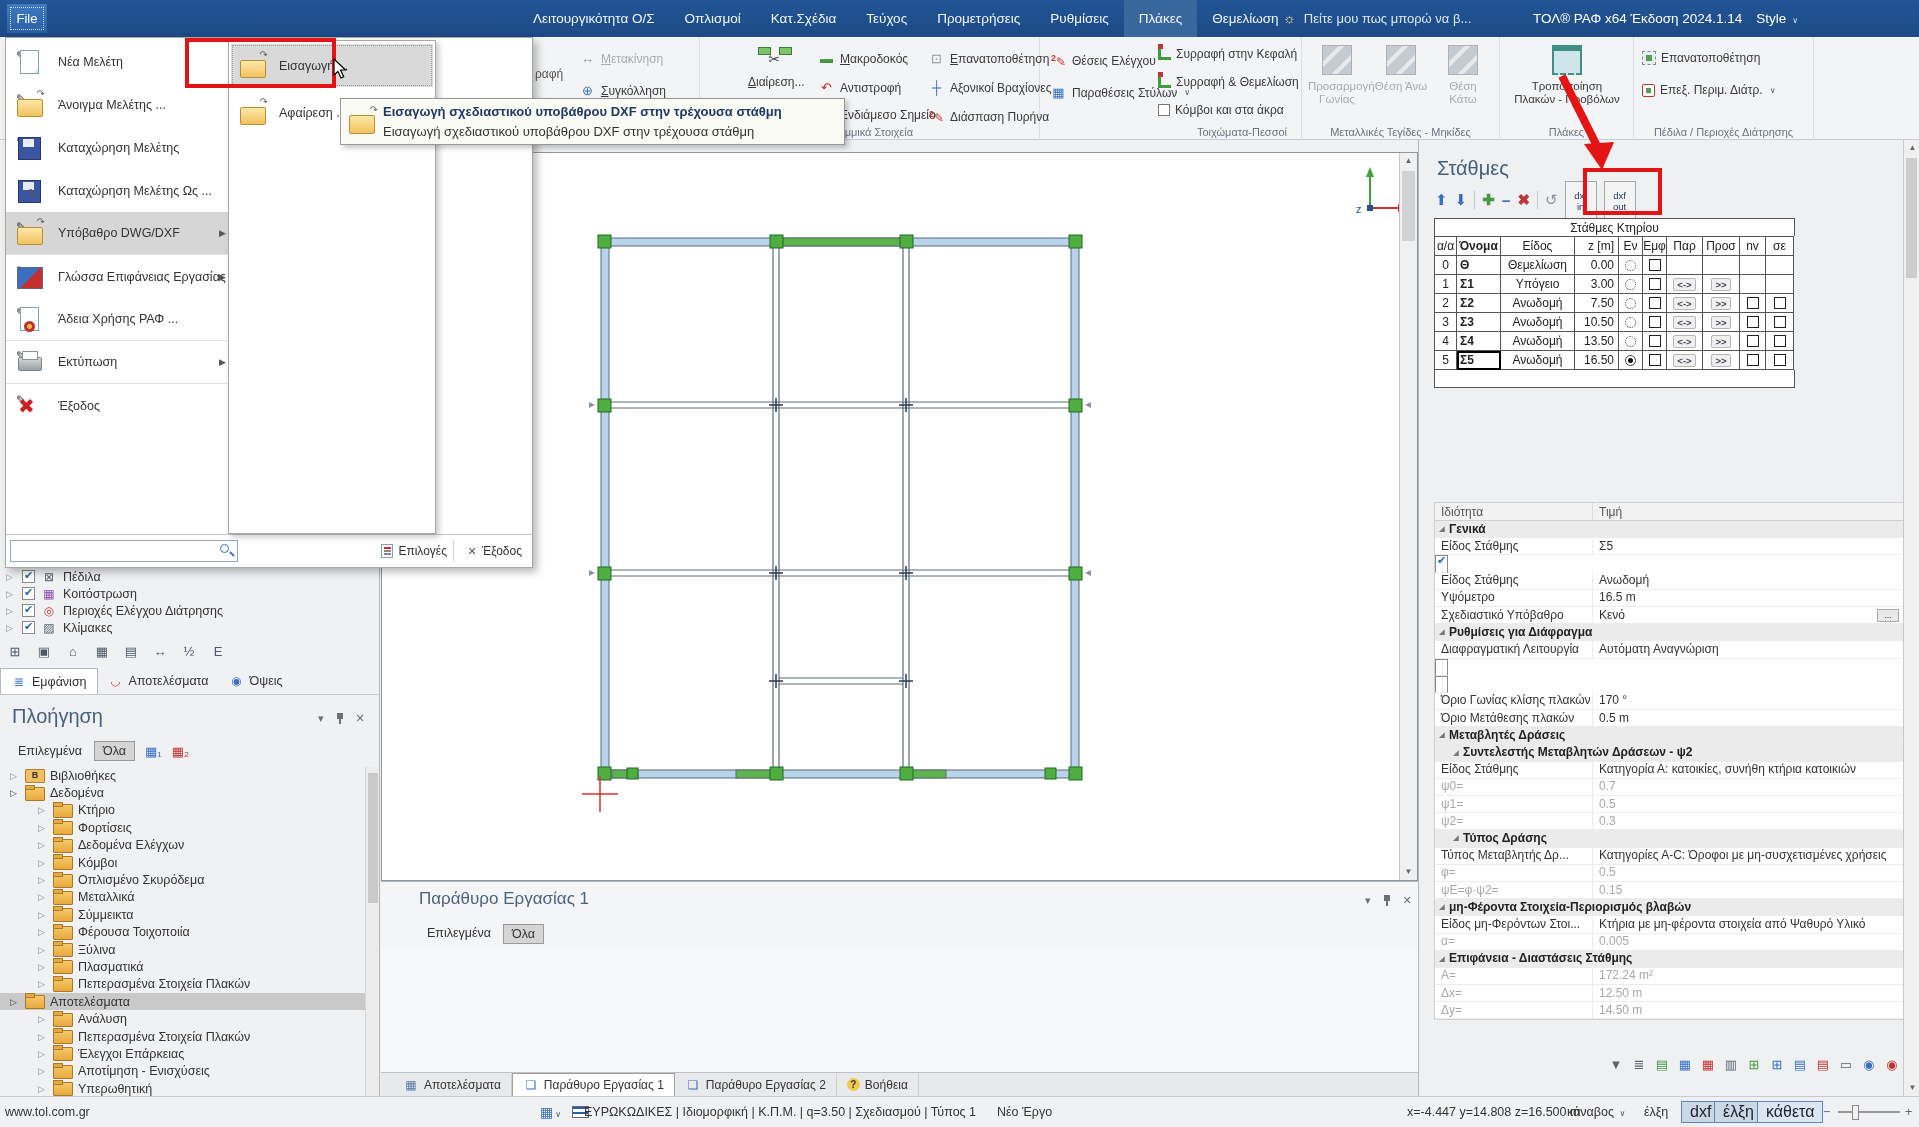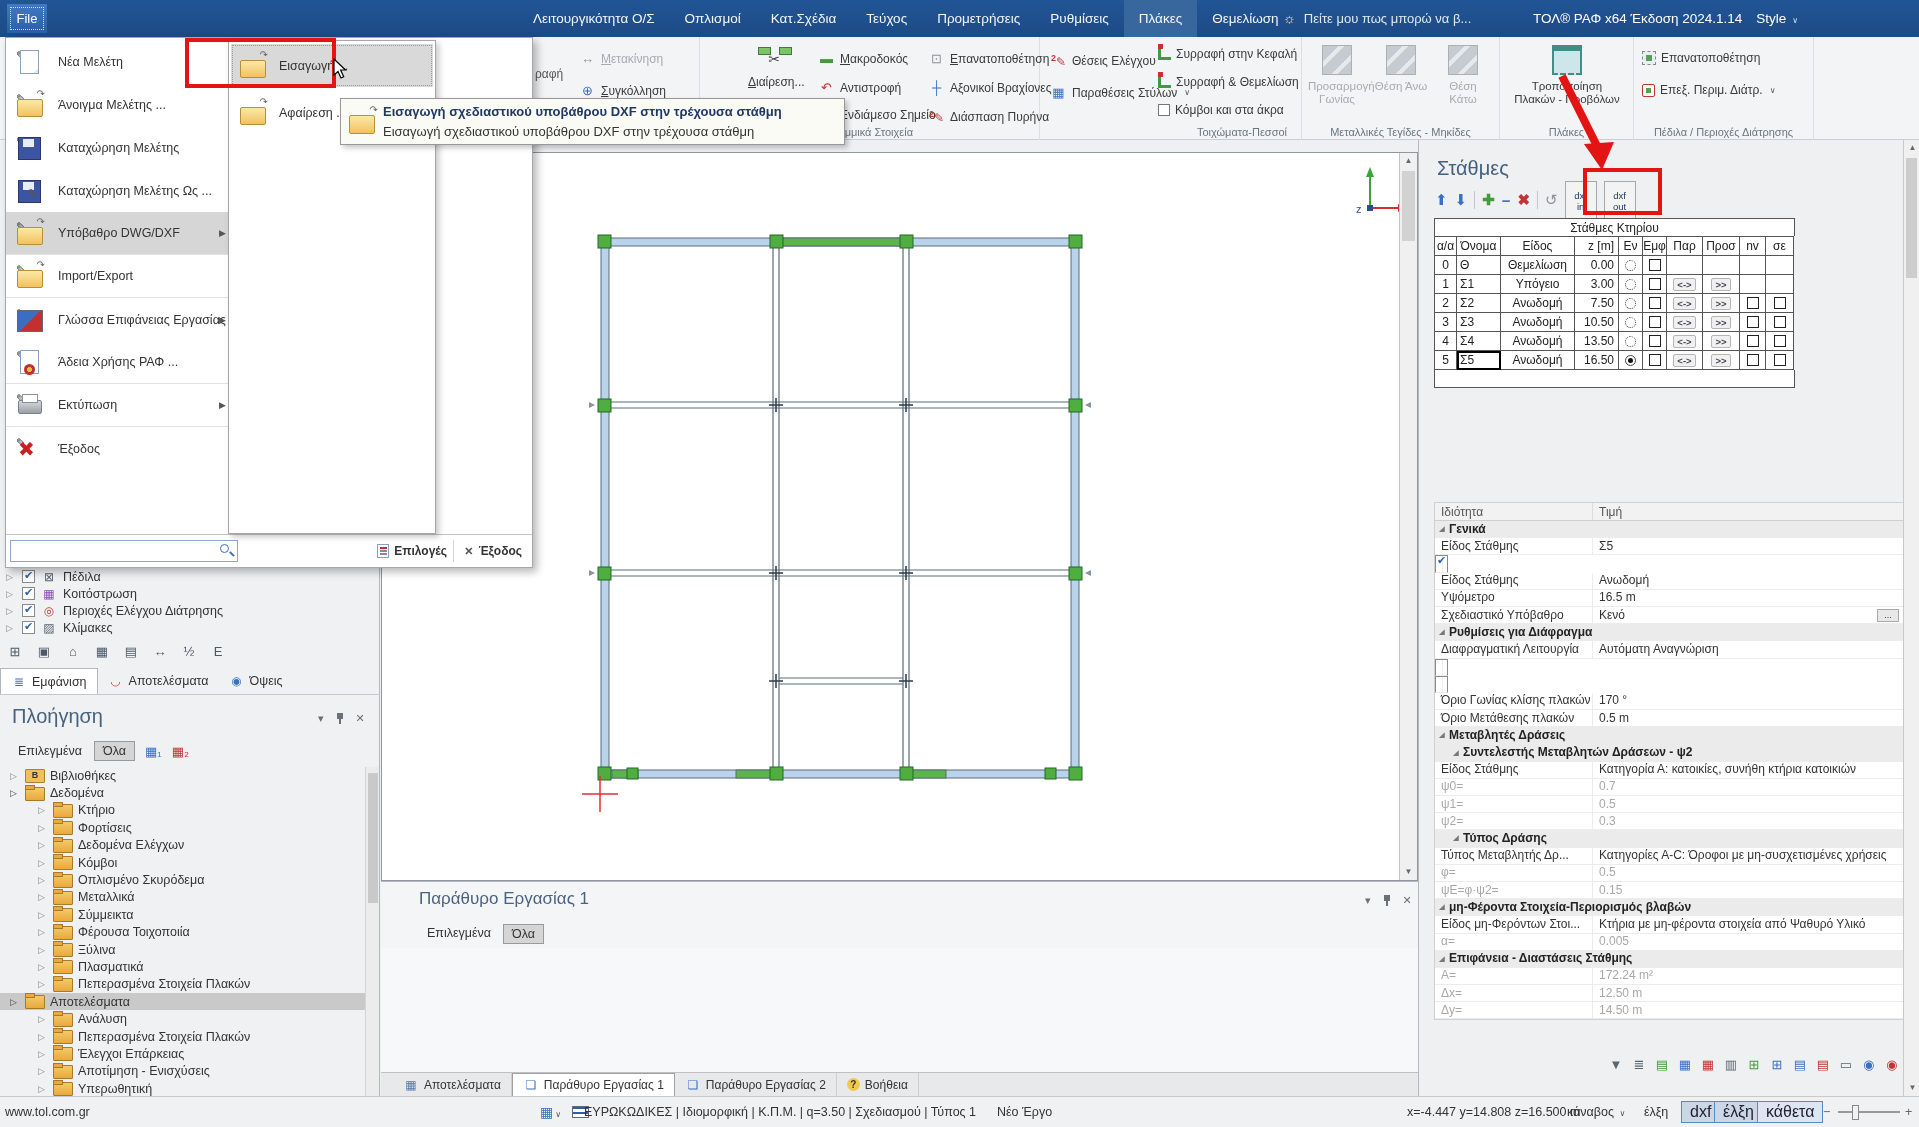--- a/index.html
+++ b/index.html
@@ -64,21 +64,21 @@
   .m-ico[data-ic=latest]::after{content:"";position:absolute;right:0;top:1px;width:12px;height:12px;border-radius:50%;background:#c43030;border:1px solid #7d1d1d;}
   .m-ico[data-ic=license]::before{content:"";position:absolute;left:4px;top:1px;width:17px;height:22px;background:#fff;border:1px solid #8aa0b8;}
   .m-ico[data-ic=license]::after{content:"";position:absolute;left:8px;bottom:0;width:11px;height:11px;border-radius:50%;background:radial-gradient(#e8b83a 35%,#c43030 36%);}
   .m-ico[data-ic=print]::before{content:"";position:absolute;left:2px;top:8px;width:22px;height:12px;background:linear-gradient(#d5d9dd,#9aa0a6);border:1px solid #7c838a;border-radius:2px;}
   .m-ico[data-ic=print]::after{content:"";position:absolute;left:6px;top:2px;width:14px;height:7px;background:#fff;border:1px solid #8a9098;}
   .m-ico[data-ic=exit]::before{content:"✖";position:absolute;left:2px;top:1px;font-size:20px;color:#cc1f1f;}
   #menu-bottom{position:absolute;left:0;bottom:0;width:526px;height:33px;border-top:1px solid #c5c5c5;background:#fff;}
   #menu-search{position:absolute;left:4px;top:5px;width:228px;height:22px;border:1px solid #8fa8c8;background:#fff;padding:0 22px 0 6px;font-size:12px;}
   .lens{position:absolute;left:214px;top:9px;width:9px;height:9px;border:1.6px solid #3a6fc4;border-radius:50%;}
   .lens::after{content:"";position:absolute;left:8px;top:8px;width:6px;height:1.8px;background:#3a6fc4;transform:rotate(45deg);}
-  .mb-btn{position:absolute;top:5px;height:22px;display:flex;align-items:center;gap:5px;font-size:12px;color:#333;padding:0 6px;font-weight:bold;}
+  .mb-btn{position:absolute;top:5px;height:22px;display:flex;align-items:center;gap:5px;font-size:12px;color:#333;padding:0 6px;}
   .doc-mini{display:inline-block;width:12px;height:14px;background:#fff;border:1px solid #8aa0b8;position:relative;}
   .doc-mini::after{content:"";position:absolute;left:2px;top:2px;width:7px;height:1.6px;background:#c43030;box-shadow:0 3px 0 #889,0 6px 0 #889;}
   .x-mini{color:#555;font-size:11px;}
   #submenu{position:absolute;left:222px;top:2px;width:208px;height:494px;background:#fff;border:1px solid #a8a8a8;box-shadow:3px 3px 6px rgba(0,0,0,.22);z-index:55;}
   .smitem{position:absolute;left:2px;right:2px;height:43px;display:flex;align-items:center;padding-left:8px;}
   .smitem.hl{background:#d9d9d9;outline:1px dotted #9a9a9a;outline-offset:-2px;}
   .sm-label{margin-left:12px;font-size:12.5px;color:#333;}
   
   #dxftip{position:absolute;left:340px;top:98px;width:505px;height:47px;background:#fbfbf5;border:1px solid #98989a;box-shadow:3px 3px 5px rgba(0,0,0,.22);z-index:65;}
   #dxftip .tico{position:absolute;left:7px;top:10px;width:28px;height:26px;}
@@ -142,21 +142,21 @@
   #lv-title{position:absolute;left:18px;top:17px;font-size:20px;color:#44607e;}
   #lv-toolbar{position:absolute;left:16px;top:46px;height:28px;display:flex;align-items:center;gap:7px;font-size:15px;}
   .vsep{width:1px;height:18px;background:#c3c7cc;}
   .dxfbtn{width:32px;height:38px;background:#f3f3f3;border:1px solid #a8a8a8;font-size:9.5px;line-height:1.15;color:#1f3864;text-align:center;padding-top:4px;white-space:normal;word-spacing:32px;}
   
   #lv-table{position:absolute;left:15px;top:78px;width:361px;font-size:12px;color:#222;}
   .tt{border:1px solid #555;border-bottom:none;height:18px;text-align:center;line-height:18px;background:#fff;}
   .trow{display:flex;border-left:1px solid #555;}
   .trow > span{border-right:1px solid #555;border-bottom:1px solid #555;height:19px;display:flex;align-items:center;justify-content:center;background:#fff;overflow:hidden;}
   .trow.head > span{border-top:1px solid #555;height:20px;}
-  .c0{width:22px;} .c1{width:44px;justify-content:flex-start !important;padding-left:3px;} .c2{width:74px;} .c3{width:44px;justify-content:flex-end !important;padding-right:4px;} .c4{width:24px;} .c5{width:24px;} .c6{width:36px;} .c7{width:37px;} .c8{width:26px;} .c9{width:28px;}
+  .c0{width:22px;} .c1{width:44px;justify-content:flex-start !important;padding-left:3px;font-weight:bold;} .c2{width:74px;} .c3{width:44px;justify-content:flex-end !important;padding-right:4px;} .c4{width:24px;} .c5{width:24px;} .c6{width:36px;} .c7{width:37px;} .c8{width:26px;} .c9{width:28px;}
   .trow.head .c1{justify-content:center !important;padding-left:0;}
   .radio{width:11px;height:11px;border:1px dotted #444;border-radius:50%;position:relative;}
   .radio.on{border-style:solid;}
   .radio.on::after{content:"";position:absolute;left:2px;top:2px;width:5px;height:5px;border-radius:50%;background:#111;}
   .tcb{width:12px;height:12px;border:1.4px solid #222;position:relative;background:#fff;display:none;align-items:center;justify-content:center;font-size:10px;color:#111;}
   .tcb.show{display:flex;}
   .pbtn{display:none;font-size:9.5px;color:#445;background:#f0f0f0;border:1px solid #b5b5b5;border-radius:2px;padding:0 3px;height:13px;line-height:11px;}
   .pbtn.show{display:inline-block;}
   .selcell{outline:2px solid #000;outline-offset:-2px;}
   .tfoot{height:18px;border:1px solid #555;border-top:none;background:#fff;}
@@ -1064,25 +1064,20 @@
           <span class="pencil">✎</span>
         </span>
         <span class="m-label">Καταχώρηση Μελέτης Ως ...</span>
 
       </div>
       <div class="mitem hl sep arr">
         <span class="m-ico" data-ic="folder"><span class="pencil">✎</span></span>
         <span class="m-label">Υπόβαθρο DWG/DXF</span>
         <span class="m-arrow">▶</span>
       </div>
-      <div class="mitem sep">
-        <span class="m-ico" data-ic="folder"><span class="pencil">✎</span></span>
-        <span class="m-label">Import/Export</span>
-
-      </div>
       <div class="mitem arr">
         <span class="m-ico" data-ic="lang"><span class="pencil">✎</span></span>
         <span class="m-label">Γλώσσα Επιφάνειας Εργασίας</span>
         <span class="m-arrow">▶</span>
       </div>
       <div class="mitem sep">
         <span class="m-ico" data-ic="license"><span class="pencil">✎</span></span>
         <span class="m-label">Άδεια Χρήσης ΡΑΦ ...</span>
 
       </div>

